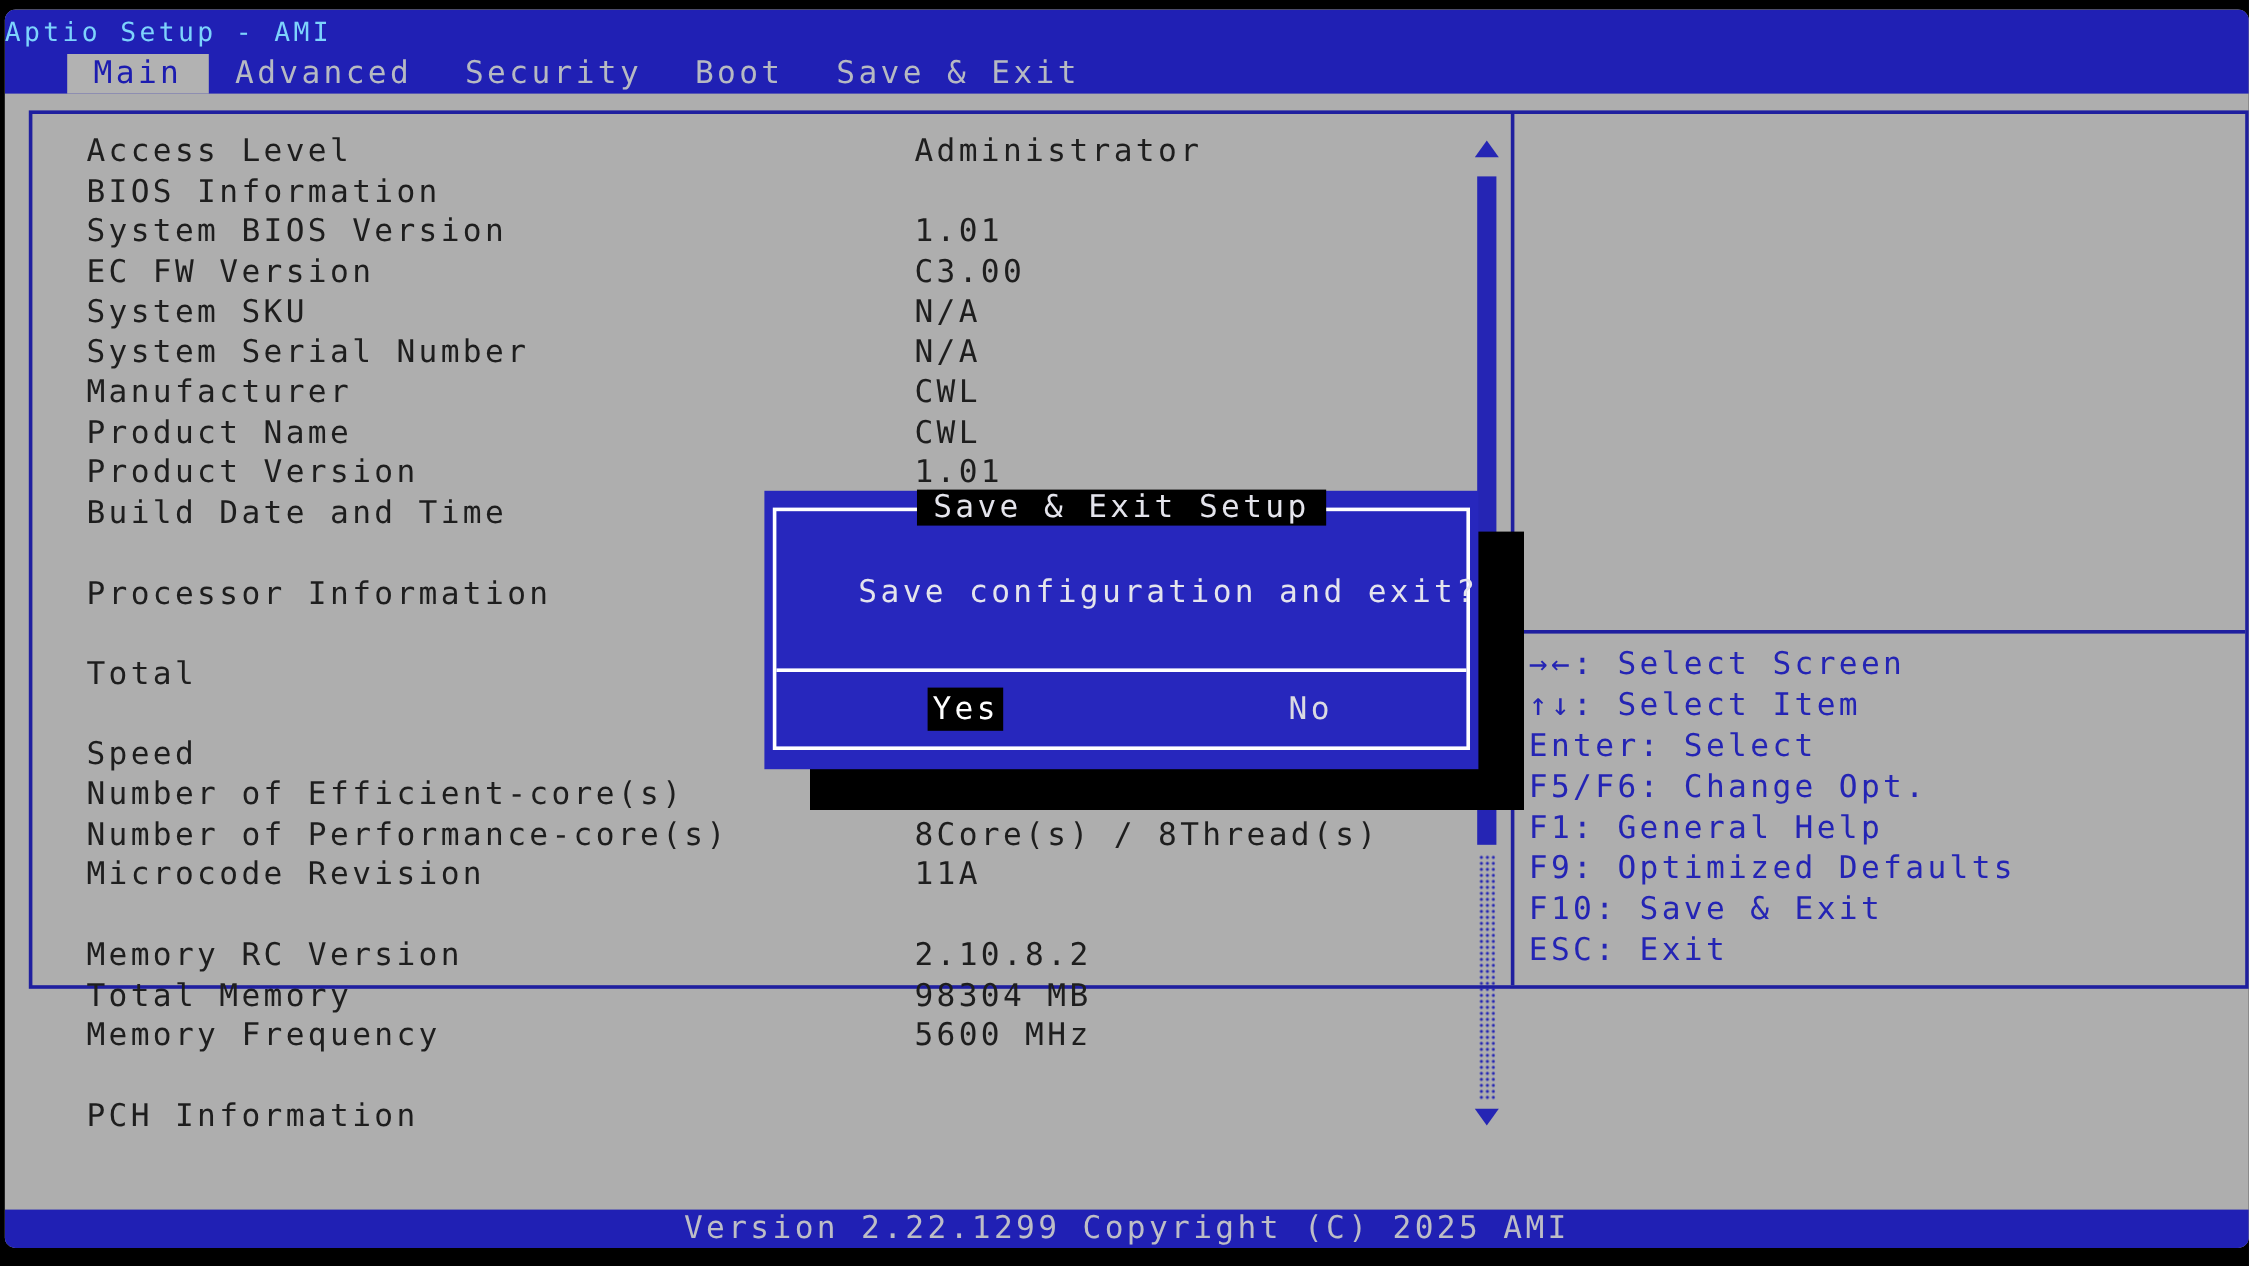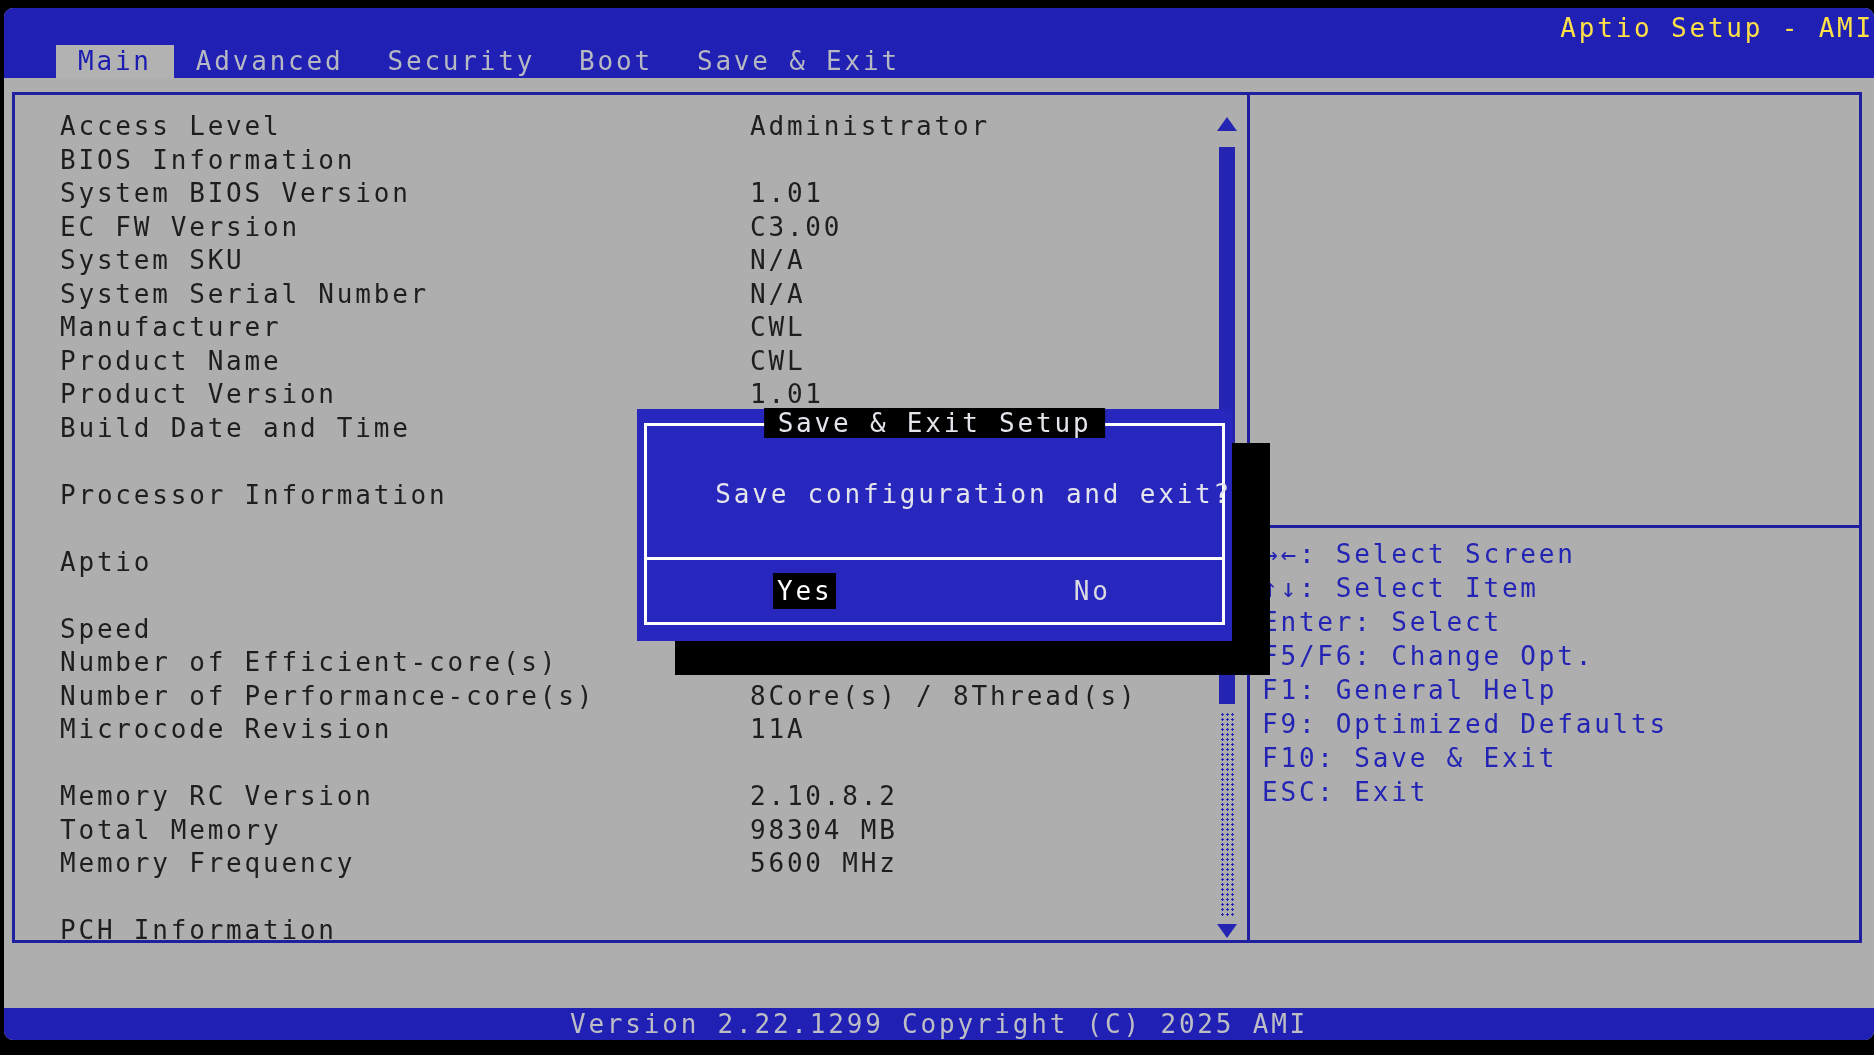--- a/index.html
+++ b/index.html
@@ -2,27 +2,27 @@
 <html><head>
 <meta charset="utf-8">
 <style>
   html,body{margin:0;padding:0;background:#000;width:1874px;height:1055px;overflow:hidden;
     font-family:"DejaVu Sans Mono",monospace;}
   *{box-sizing:border-box;}
   #screen{position:absolute;left:4px;top:8px;width:1870px;height:1032px;background:#aeaeae;
     border-radius:9px;overflow:hidden;}
   
   .header{position:absolute;left:0;top:0;width:100%;height:70px;background:#2020b4;}
-  .header-title{position:absolute;top:2px;left:0;width:100%;text-align:right;line-height:36px;
-    font-size:26px;letter-spacing:2.8px;color:#fde047;}
+  .header-title{position:absolute;top:2px;left:0;width:100%;text-align:left;line-height:36px;
+    font-size:22px;letter-spacing:2.8px;color:#7dd3fc;}
   .tabs{position:absolute;left:52px;top:37px;height:33px;display:flex;}
   .tab{padding:0 22px;line-height:33px;font-size:26px;letter-spacing:2.8px;color:#b6b9c2;cursor:default;}
   .tab.active{background:#b2b2b2;color:#1c1cb0;}
   
-  .panel{position:absolute;left:8px;top:84px;width:1850px;height:851px;border:3px solid #1f1f9f;}
+  .panel{position:absolute;left:20px;top:84px;width:1850px;height:732px;border:3px solid #1f1f9f;}
   .vdivider{position:absolute;left:1232px;top:0;width:3px;height:100%;background:#1f1f9f;}
   .hdivider{position:absolute;left:1235px;right:0;top:430px;height:3px;background:#1f1f9f;}
   
   .rows{position:absolute;left:0;top:15px;width:1200px;}
   .row{display:flex;height:33.5px;line-height:33.5px;font-size:26px;letter-spacing:2.8px;color:#1e1e1e;}
   .row .label{margin-left:45px;width:690px;overflow:hidden;white-space:nowrap;}
   .row .value{flex:1;white-space:nowrap;}
   
   .scrollbar{position:absolute;left:1202px;top:22px;width:20px;height:821px;}
   .scroll-up{position:absolute;left:0;top:0;width:0;height:0;
@@ -128,21 +128,21 @@
           <span class="value"></span>
         </div>
         <div class="row">
           <span class="label">Processor Information</span>
           <span class="value"></span>
         </div>
         <div class="row">
           <span class="value"></span>
         </div>
         <div class="row">
-          <span class="label">Aptio</span>
+          <span class="label">Total</span>
           <span class="value"></span>
         </div>
         <div class="row">
           <span class="label"></span>
           <span class="value"></span>
         </div>
         <div class="row">
           <span class="label">Speed</span>
           <span class="value"></span>
         </div>

